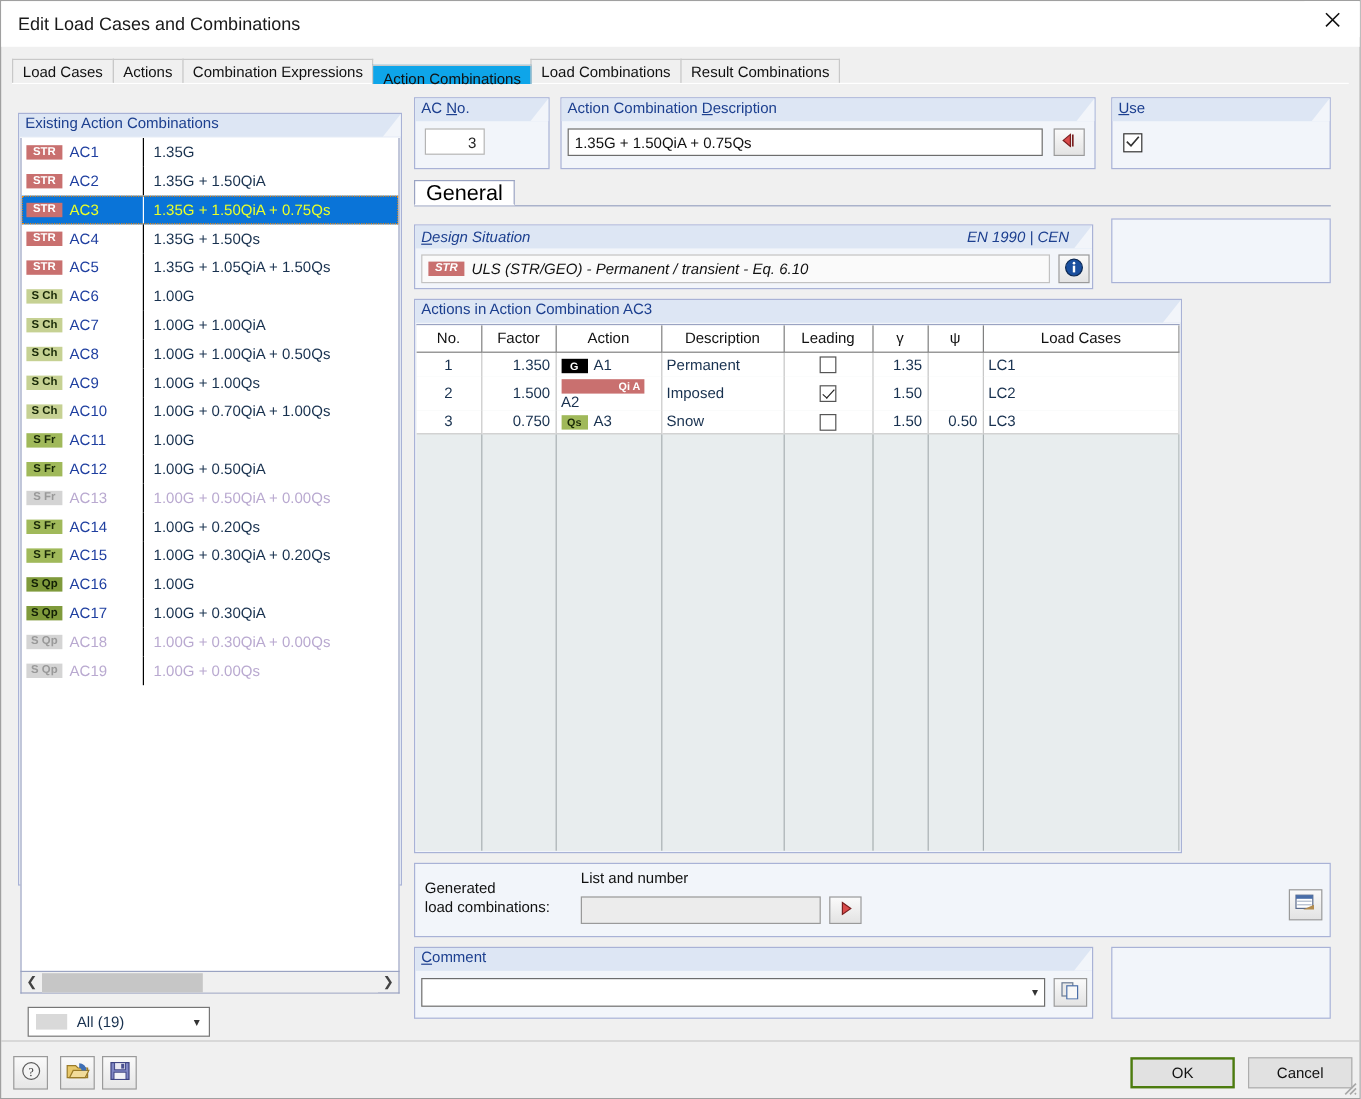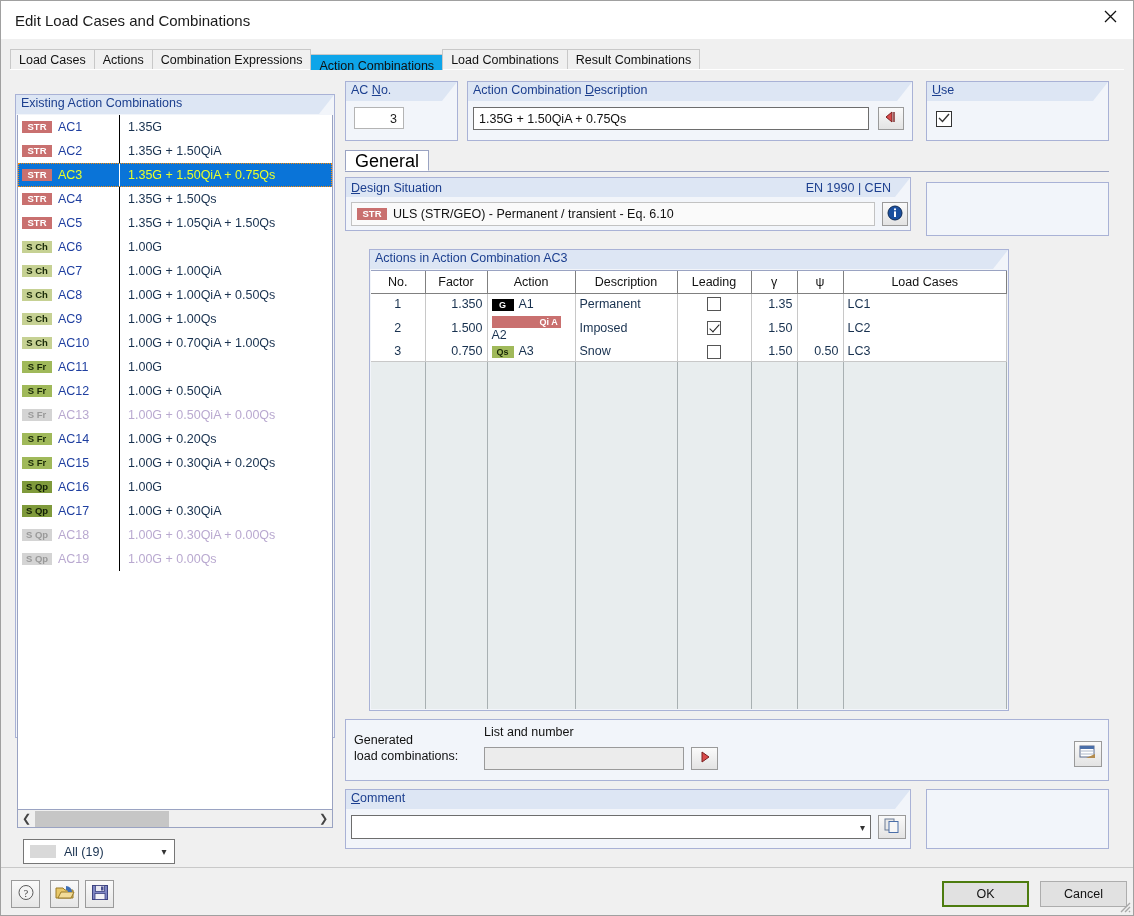--- a/index.html
+++ b/index.html
@@ -298,21 +298,21 @@
     height: 21px; line-height: 20px;
     padding: 0 9px;
     font-size: 18px;
     background: #ffffff;
     border: 1px solid #9aa3c2;
     border-bottom: 1px solid #ffffff;
     box-sizing: border-box;
   }
 
   
-  #ds-panel { left: 344px; top: 176px; width: 566px; height: 54px; }
+  #ds-panel { left: 344px; top: 186px; width: 566px; height: 54px; font-style: italic; }
   #ds-panel .group-head { display: flex; align-items: center; }
   .ds-right {
     margin-left: auto;
     padding-right: 19px;
     color: #1c3f8f;
     position: relative; z-index: 2;
   }
   .ds-field {
     position: absolute;
     left: 5px; top: 24px;
@@ -324,21 +324,21 @@
     box-sizing: border-box;
     font-size: 12.5px;
     color: #111;
   }
   #ds-info-btn { position: absolute; left: 536px; top: 24px; width: 26px; height: 24px; }
 
   
   #ds-side-panel { left: 925px; top: 181px; width: 183px; height: 54px; }
 
   
-  #actions-panel { left: 344px; top: 248px; width: 640px; height: 462px; margin-left: 24px; }
+  #actions-panel { left: 344px; top: 248px; width: 640px; height: 462px; }
   .tbl {
     position: absolute;
     left: 1px; right: 1px; top: 20px; bottom: 1px;
     background: #e8edee;
     border-top: 1px solid #9aa3c2;
     box-sizing: border-box;
     overflow: hidden;
   }
   table.grid {
     border-collapse: collapse;

